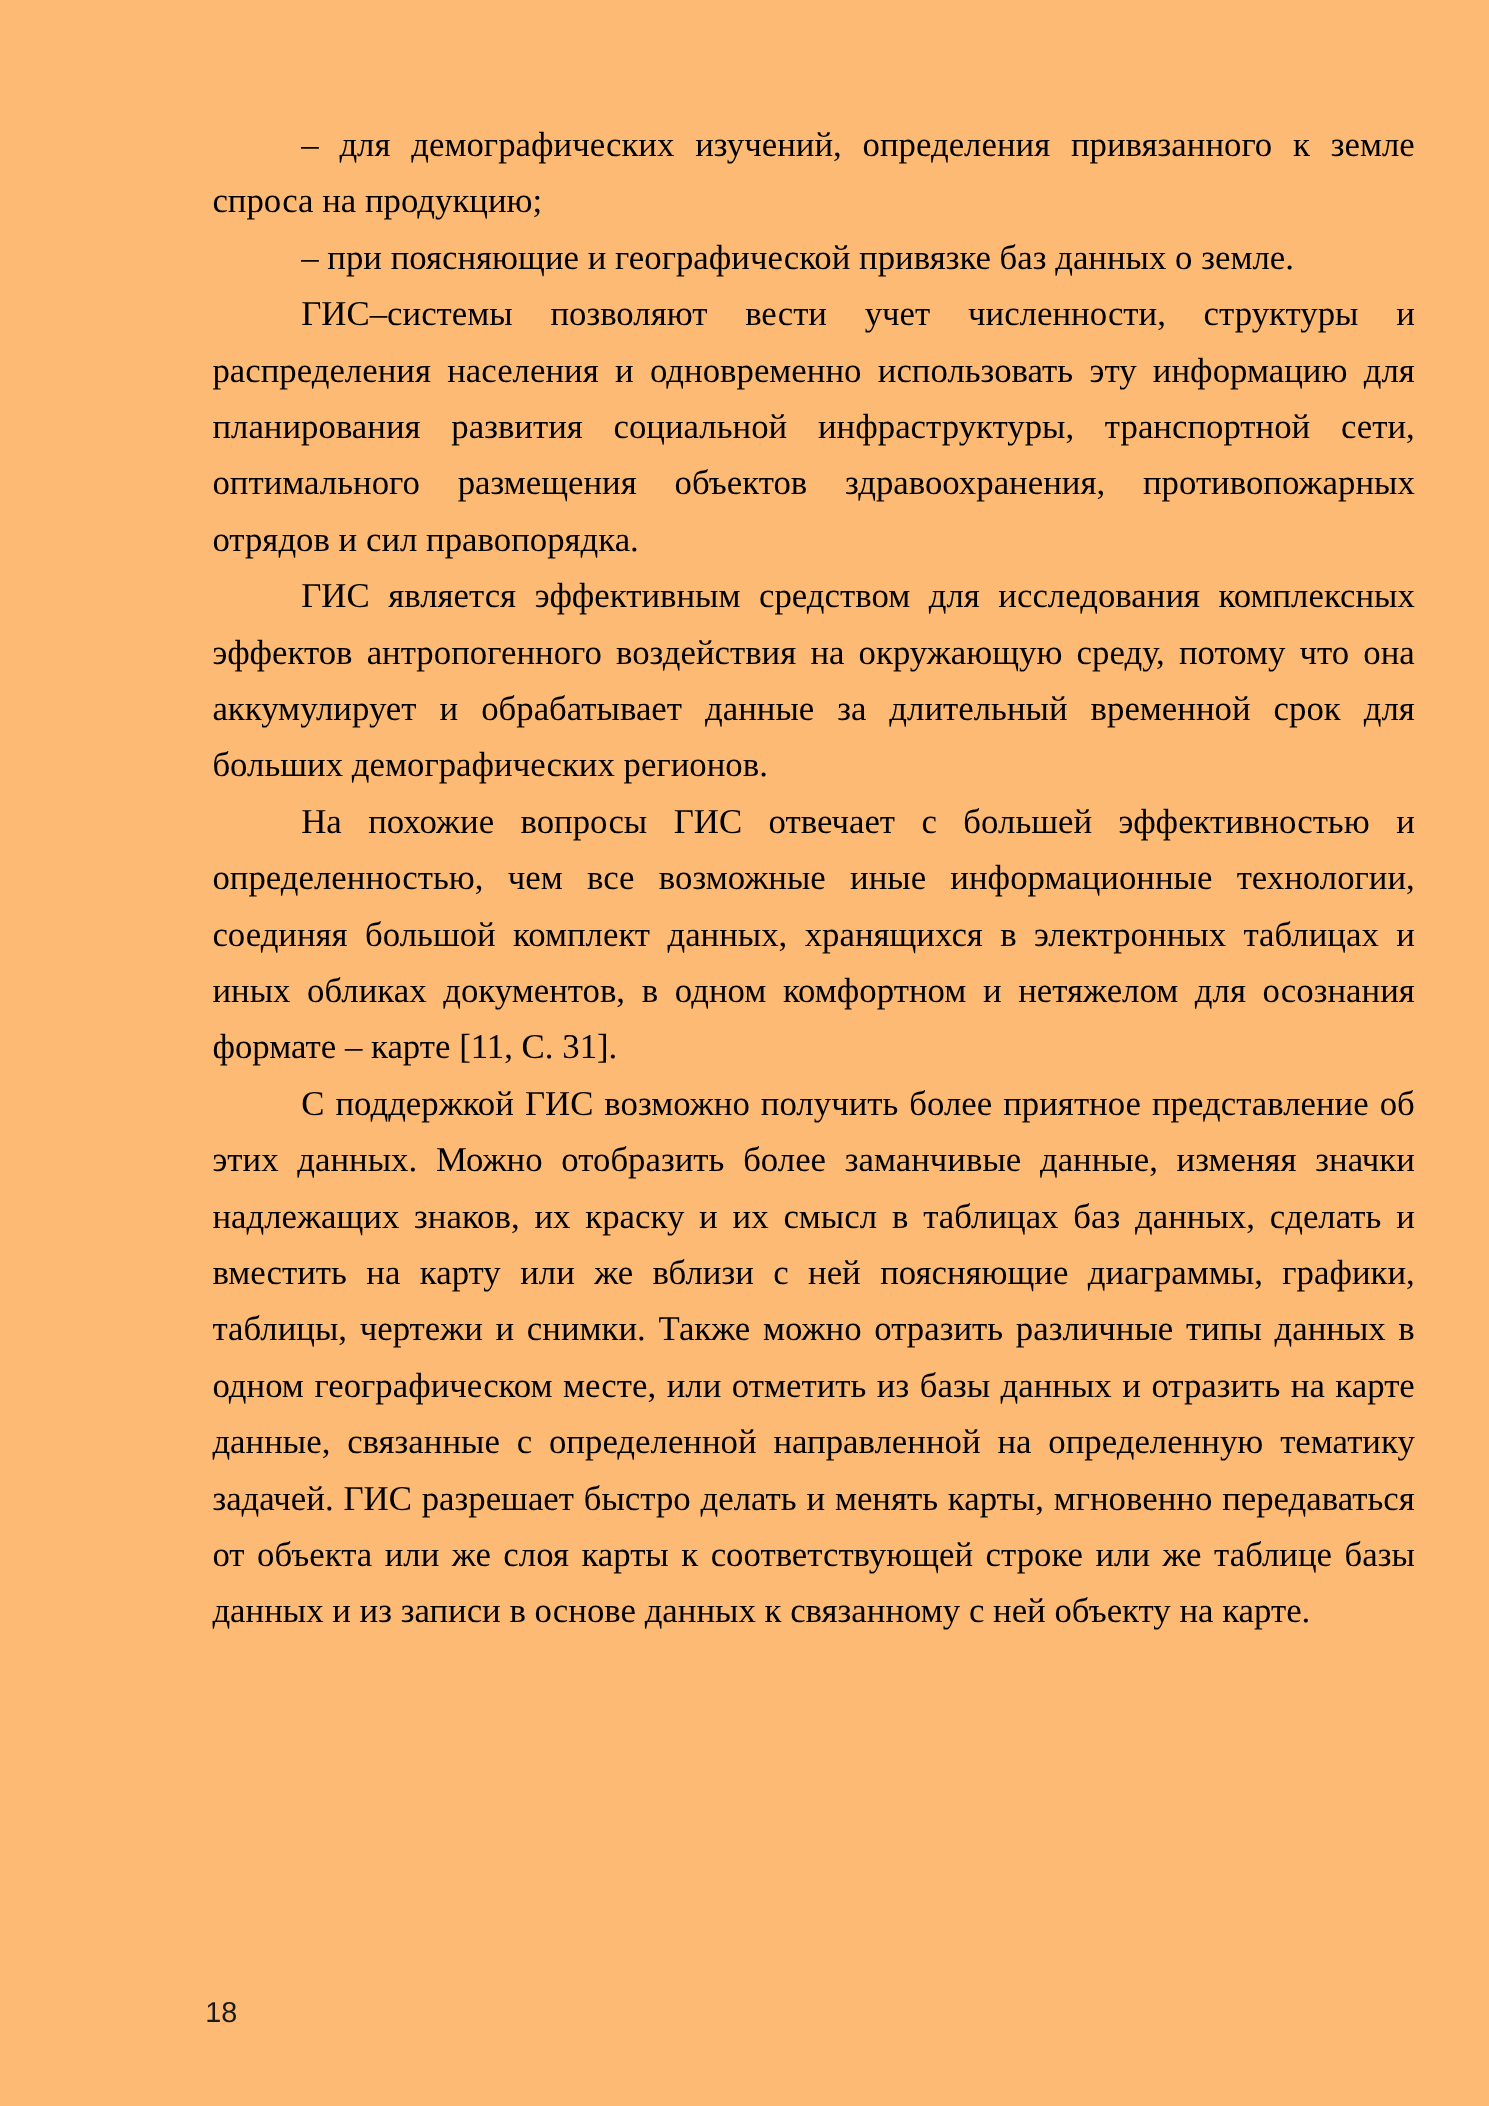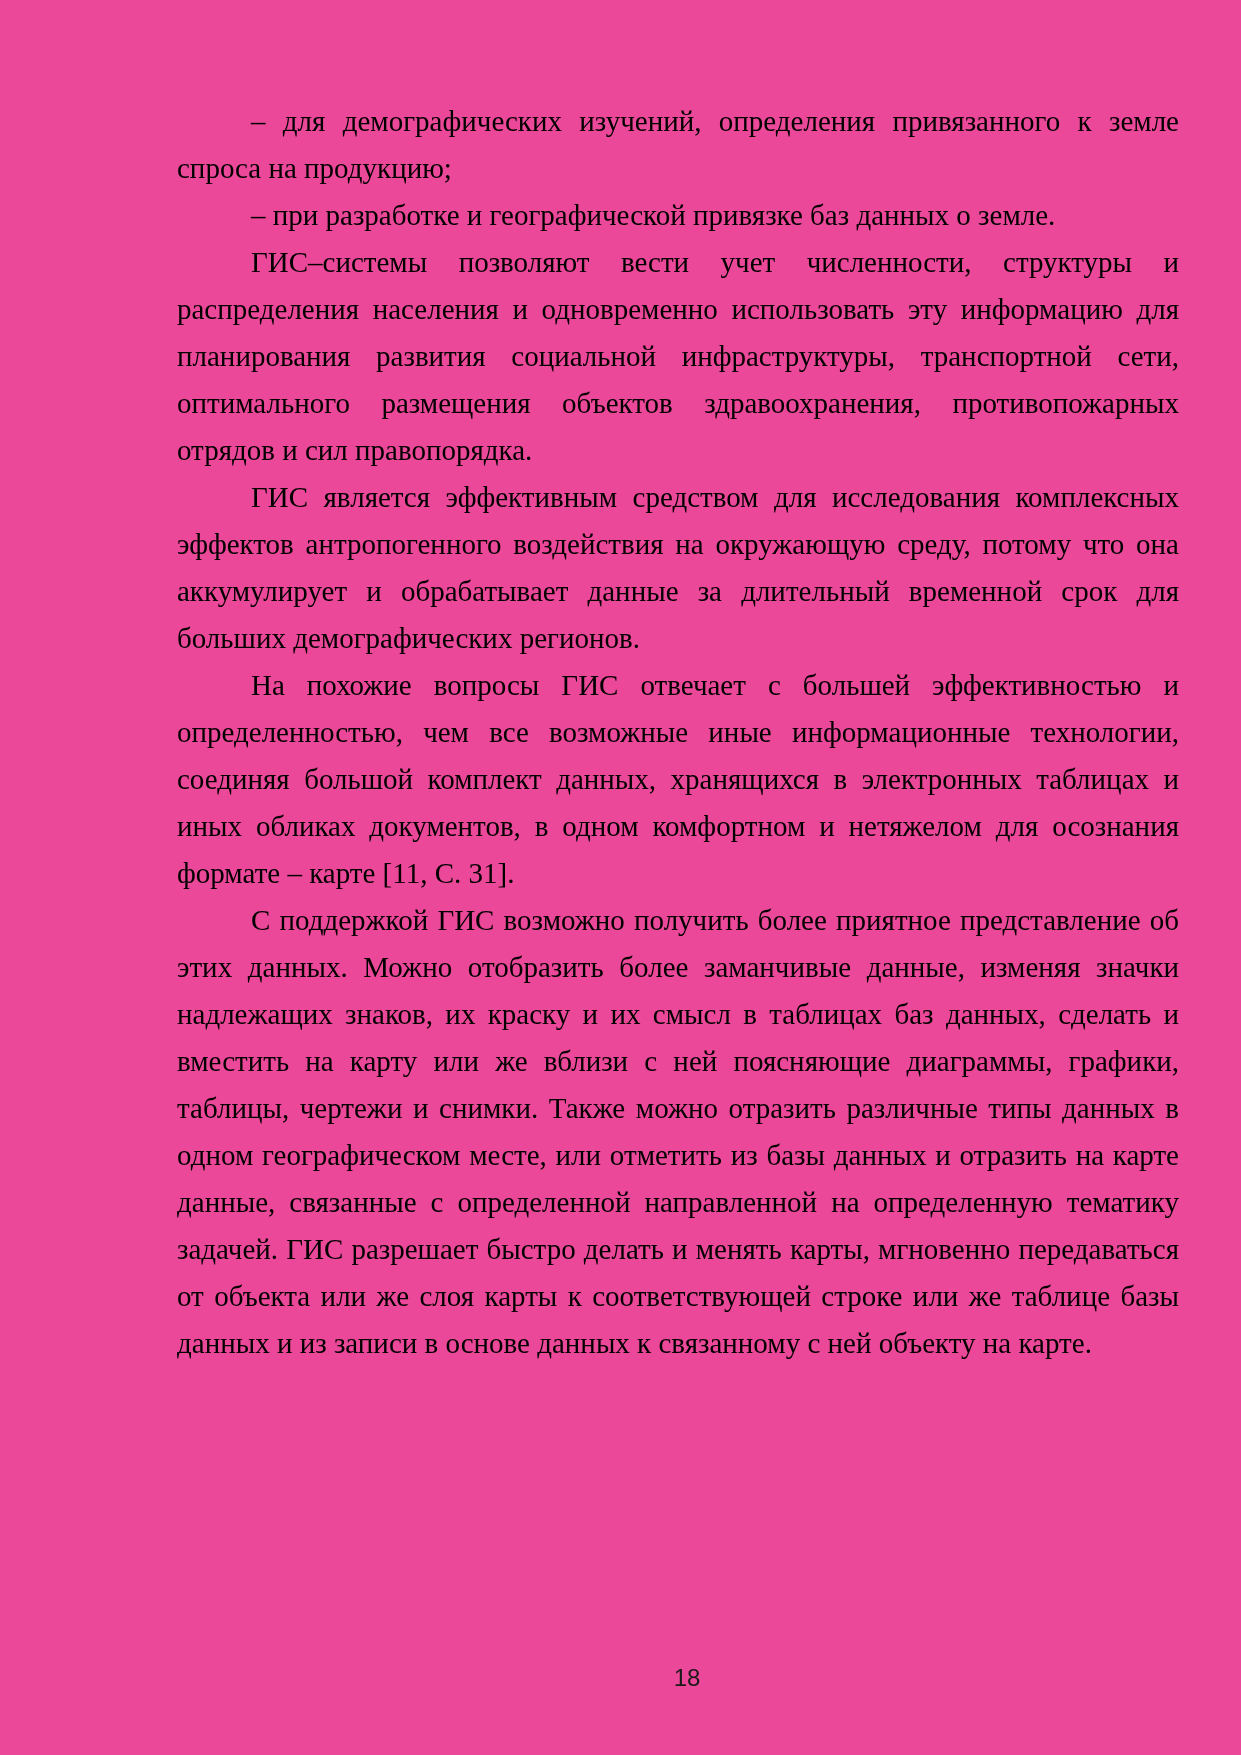--- a/index.html
+++ b/index.html
@@ -4,57 +4,57 @@
 <style>
   html, body {
     margin: 0;
     padding: 0;
     background: #ffffff;
   }
   .page {
     position: relative;
     width: 1241px;
     height: 1755px;
-    background: #ec4899;
+    background: #fdba74;
     overflow: hidden;
   }
   .text-column {
     position: absolute;
     left: 177px;
     top: 98px;
     width: 1002px;
     color: #000000;
     font-family: "Liberation Serif", "DejaVu Serif", serif;
     font-size: 29px;
     line-height: 47px;
   }
   .text-column p {
     margin: 0;
     padding: 0;
     text-align: justify;
     text-indent: 74px;
   }
   .page-number {
     position: absolute;
-    left: 186px;
+    left: 171px;
     top: 1663px;
     width: 1002px;
-    text-align: center;
+    text-align: left;
     color: #1a1a1a;
     font-family: "Liberation Sans", "DejaVu Sans", sans-serif;
     font-size: 24px;
     line-height: 30px;
   }
 </style>
 </head>
 <body>
 
 <div class="page">
   <div class="text-column">
     <p>– для демографических изучений, определения привязанного к земле спроса на продукцию;</p>
-    <p>– при разработке и географической привязке баз данных о земле.</p>
+    <p>– при поясняющие и географической привязке баз данных о земле.</p>
     <p>ГИС–системы позволяют вести учет численности, структуры и распределения населения и одновременно использовать эту информацию для планирования развития социальной инфраструктуры, транспортной сети, оптимального размещения объектов здравоохранения, противопожарных отрядов и сил правопорядка.</p>
     <p>ГИС является эффективным средством для исследования комплексных эффектов антропогенного воздействия на окружающую среду, потому что она аккумулирует и обрабатывает данные за длительный временной срок для больших демографических регионов.</p>
     <p>На похожие вопросы ГИС отвечает с большей эффективностью и определенностью, чем все возможные иные информационные технологии, соединяя большой комплект данных, хранящихся в электронных таблицах и иных обликах документов, в одном комфортном и нетяжелом для осознания формате – карте [11, С. 31].</p>
     <p>С поддержкой ГИС возможно получить более приятное представление об этих данных. Можно отобразить более заманчивые данные,  изменяя  значки надлежащих знаков, их краску и их смысл в таблицах баз данных, сделать и вместить на карту или же вблизи с ней поясняющие диаграммы, графики, таблицы, чертежи и снимки. Также можно отразить различные типы  данных в одном географическом месте, или отметить из базы данных и отразить на  карте данные, связанные с определенной направленной на  определенную тематику задачей. ГИС разрешает быстро делать и менять карты, мгновенно передаваться от объекта или же слоя карты к соответствующей строке или же таблице базы данных и из записи в основе данных к связанному с ней объекту на карте.</p>
   </div>
   <div class="page-number">18</div>
 </div>
 
 </body></html>

